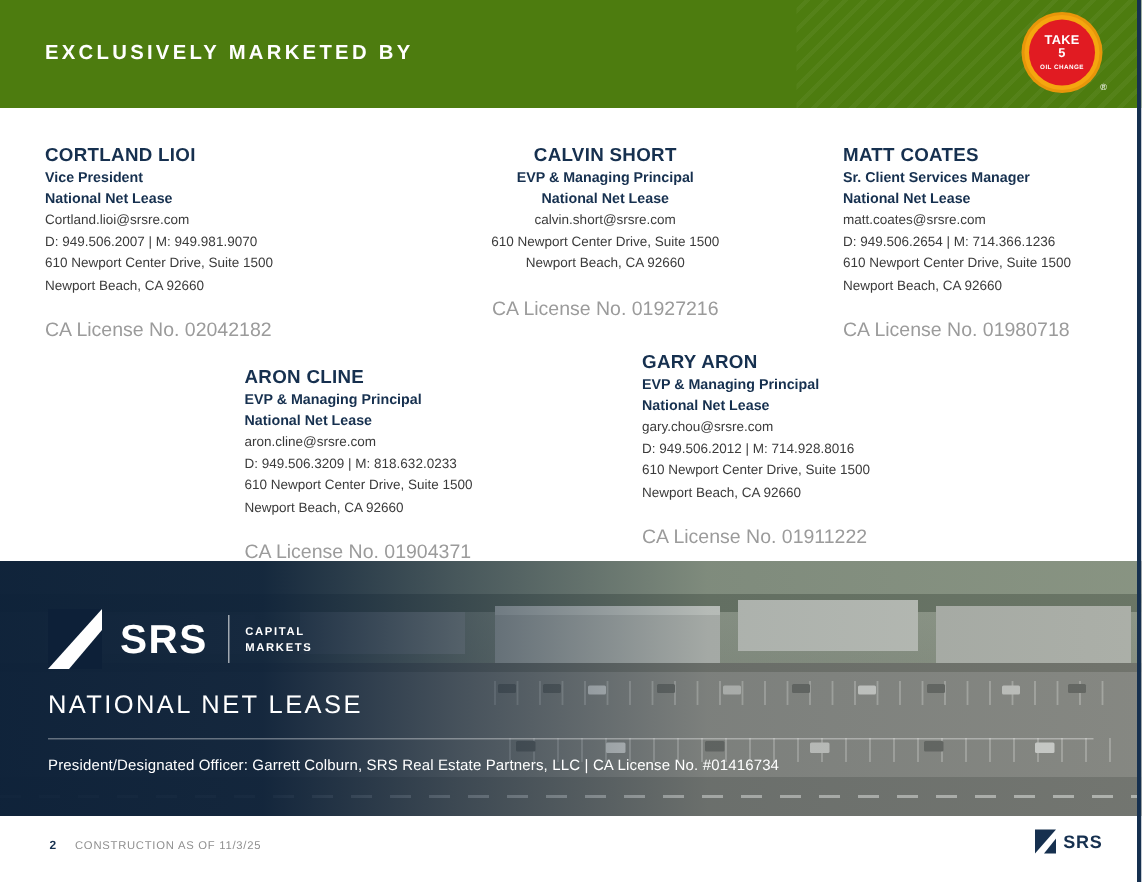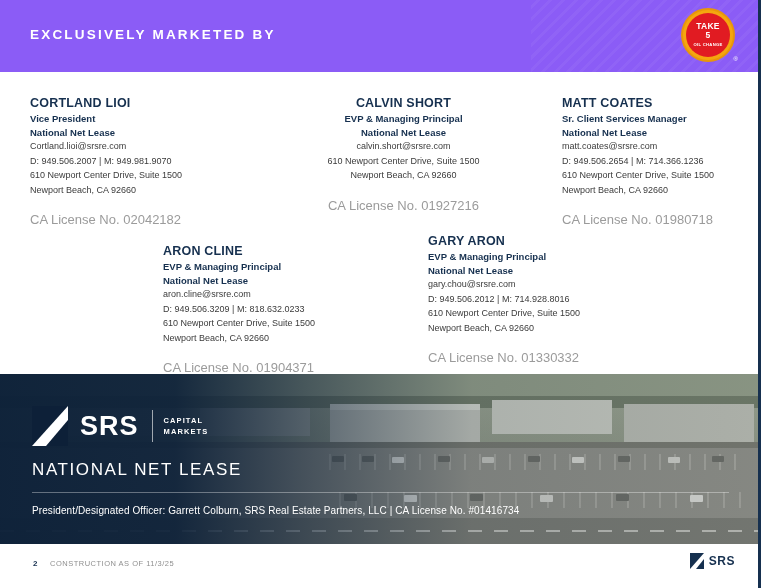--- a/index.html
+++ b/index.html
@@ -13,21 +13,21 @@
     position: relative;
     width: 761px; height: 588px;
     background: #ffffff;
   }
 
   
   .header {
     position: absolute;
     top: 0; left: 0;
     width: 761px; height: 72px;
-    background: #8b5cf6;
+    background: #4d7c0f;
     overflow: hidden;
     padding-left: 30px;
   }
   .header-stripes {
     position: absolute;
     top: 0; right: 0;
     width: 230px; height: 72px;
     background: repeating-linear-gradient(
       -45deg,
       rgba(255,255,255,0.045) 0px,
@@ -342,21 +342,21 @@
     </div>
 
     <div class="contact" style="left:428px; top:138px;">
       <div class="c-name">GARY ARON</div>
       <div class="c-title">EVP &amp; Managing Principal</div>
       <div class="c-title">National Net Lease</div>
       <div class="c-line">gary.chou@srsre.com</div>
       <div class="c-line">D: 949.506.2012 | M: 714.928.8016</div>
       <div class="c-line">610 Newport Center Drive, Suite 1500</div>
       <div class="c-line">Newport Beach, CA 92660</div>
-      <div class="c-license">CA License No. 01330332</div>
+      <div class="c-license">CA License No. 01911222</div>
     </div>
 
   </div>
 
   <div class="photo-band">
     <svg width="761" height="170" viewBox="0 0 761 170">
       <defs>
         <linearGradient id="sky" x1="0" y1="0" x2="0" y2="1">
           <stop offset="0%" stop-color="#9aa391"></stop>
           <stop offset="100%" stop-color="#7d8475"></stop>

